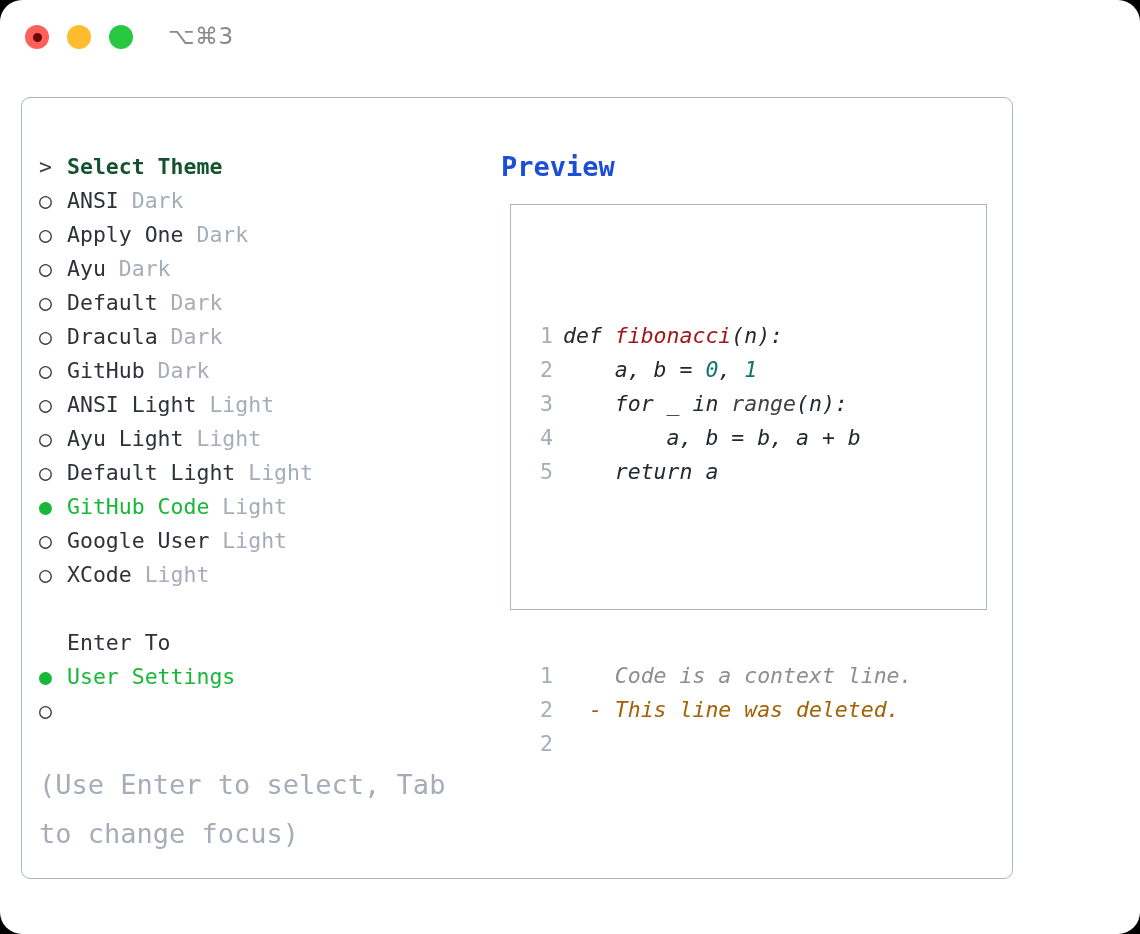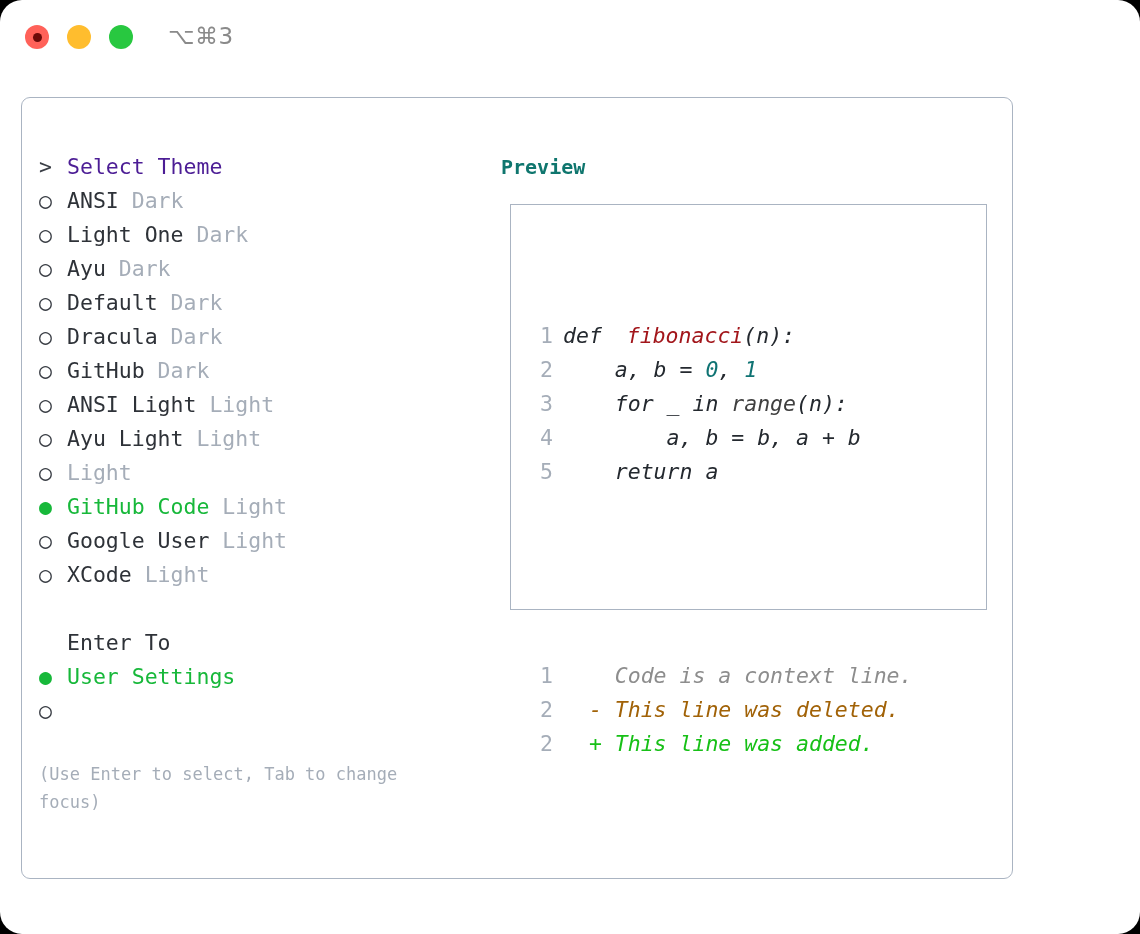--- a/index.html
+++ b/index.html
@@ -98,47 +98,47 @@
     line-height: 34px;
   }
   .marker {
     display: inline-block;
     width: 28px;
     flex: 0 0 28px;
     color: #3b3f46;
     font-size: 21.5px;
   }
   .marker.selected { color: #17b83a; }
-  .row.header .label { font-weight: normal; color: #4c1d95; }
+  .row.header .label { font-weight: bold; color: #14532d; }
   .row .label { color: #2e3238; }
   .row.selected .label { color: #17b83a; }
   .tag { color: #a5adb8; }
   .spacer { height: 34px; }
 
   .hint {
     position: absolute;
     left: 17px;
     top: 662px;
     width: 420px;
-    font-size: 17px;
-    line-height: 28px;
+    font-size: 27px;
+    line-height: 49px;
     color: #a5adb8;
     white-space: pre-wrap;
   }
 
   
   .right-col {
     position: absolute;
     left: 479px;
     top: 52px;
   }
   .preview-title {
-    font-size: 20px;
+    font-size: 27px;
     font-weight: bold;
-    color: #0f766e;
+    color: #1d4ed8;
     line-height: 34px;
     height: 34px;
     text-align: center;
   }
   .preview-box {
     position: absolute;
     left: 9px;
     top: 54px;
     width: 477px;
     height: 406px;
@@ -156,21 +156,21 @@
   .cline { height: 34px; display: flex; }
   .lno {
     display: inline-block;
     width: 28px;
     flex: 0 0 28px;
     color: #a5adb8;
     text-align: right;
     margin-right: 10px;
   }
   .ctext { font-style: italic; color: #24292f; }
-  .tok-fn   { color: #a2161b; font-style: italic; margin-left: 12px; }
+  .tok-fn   { color: #a2161b; font-style: italic; }
   .tok-num  { color: #0f7373; font-style: italic; }
   .tok-call { color: #404040; font-style: italic; }
   .blank-line { height: 34px; }
   .diff-ctx { color: #8d8d8d; font-style: italic; }
   .diff-del { color: #a16207; font-style: italic; }
   .diff-add { color: #17c017; font-style: italic; }
 </style>
 </head>
 <body>
 
@@ -187,28 +187,28 @@
 
   <div class="panel">
 
     <div class="left-col">
       <div class="row header">
         <span class="marker">&gt;</span>
         <span class="label">Select Theme</span>
       </div>
       <div id="theme-list">
           <div class="row"><span class="marker">○</span><span class="label">ANSI </span><span class="tag">Dark</span></div>
-          <div class="row"><span class="marker">○</span><span class="label">Light One </span><span class="tag">Dark</span></div>
+          <div class="row"><span class="marker">○</span><span class="label">Apply One </span><span class="tag">Dark</span></div>
           <div class="row"><span class="marker">○</span><span class="label">Ayu </span><span class="tag">Dark</span></div>
           <div class="row"><span class="marker">○</span><span class="label">Default </span><span class="tag">Dark</span></div>
           <div class="row"><span class="marker">○</span><span class="label">Dracula </span><span class="tag">Dark</span></div>
           <div class="row"><span class="marker">○</span><span class="label">GitHub </span><span class="tag">Dark</span></div>
           <div class="row"><span class="marker">○</span><span class="label">ANSI Light </span><span class="tag">Light</span></div>
           <div class="row"><span class="marker">○</span><span class="label">Ayu Light </span><span class="tag">Light</span></div>
-          <div class="row"><span class="marker">○</span><span class="tag">Light</span></div>
+          <div class="row"><span class="marker">○</span><span class="label">Default Light </span><span class="tag">Light</span></div>
           <div class="row selected"><span class="marker selected">●</span><span class="label">GitHub Code </span><span class="tag">Light</span></div>
           <div class="row"><span class="marker">○</span><span class="label">Google User </span><span class="tag">Light</span></div>
           <div class="row"><span class="marker">○</span><span class="label">XCode </span><span class="tag">Light</span></div>
         </div>
       <div class="spacer"></div>
       <div class="row">
         <span class="marker"> </span>
         <span class="label">Enter To</span>
       </div>
       <div id="apply-list">
@@ -218,19 +218,19 @@
     </div>
 
     <div class="hint">(Use Enter to select, Tab to change focus)</div>
 
     <div class="right-col">
       <div class="preview-title">Preview</div>
       <div class="preview-box">
         <div class="code">
           <div id="code-lines"><div class="cline"><span class="lno">1</span><span><span class="ctext">def </span><span class="tok-fn">fibonacci</span><span class="ctext">(n):</span></span></div><div class="cline"><span class="lno">2</span><span><span class="ctext">    a, b = </span><span class="tok-num">0</span><span class="ctext">, </span><span class="tok-num">1</span></span></div><div class="cline"><span class="lno">3</span><span><span class="ctext">    for _ in </span><span class="tok-call">range</span><span class="ctext">(n):</span></span></div><div class="cline"><span class="lno">4</span><span><span class="ctext">        a, b = b, a + b</span></span></div><div class="cline"><span class="lno">5</span><span><span class="ctext">    return a</span></span></div></div>
           <div class="blank-line"></div>
-          <div id="diff-lines"><div class="cline"><span class="lno">1</span><span class="diff-ctx">    Code is a context line.</span></div><div class="cline"><span class="lno">2</span><span class="diff-del">  - This line was deleted.</span></div><div class="cline"><span class="lno">2</span><span class="diff-add">  + This line was added.</span></div></div>
+          <div id="diff-lines"><div class="cline"><span class="lno">1</span><span class="diff-ctx">    Code is a context line.</span></div><div class="cline"><span class="lno">2</span><span class="diff-del">  - This line was deleted.</span></div><div class="cline"><span class="lno">2</span></div></div>
         </div>
       </div>
     </div>
 
   </div>
 </div>
 
 </body></html>

